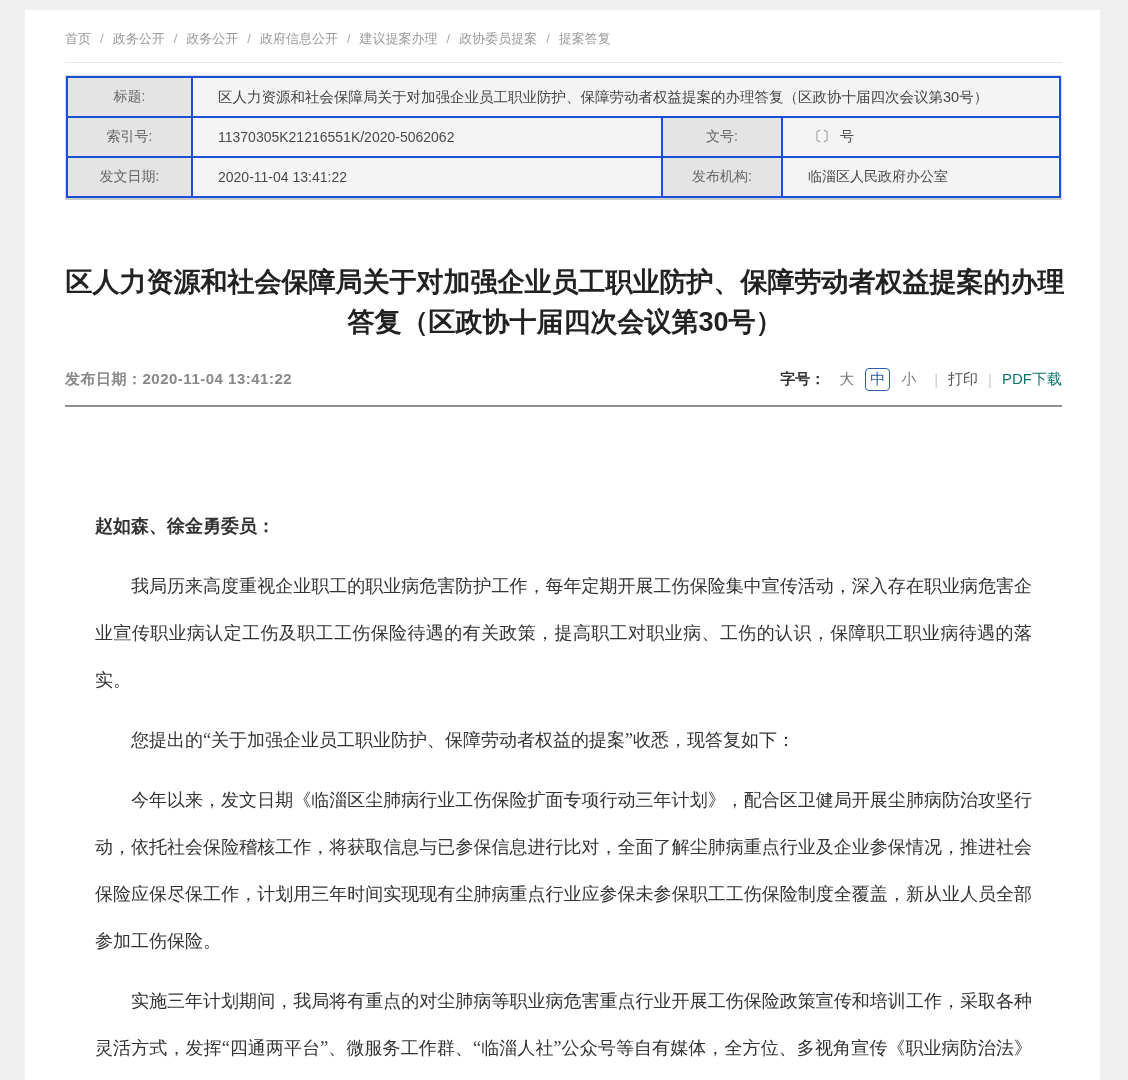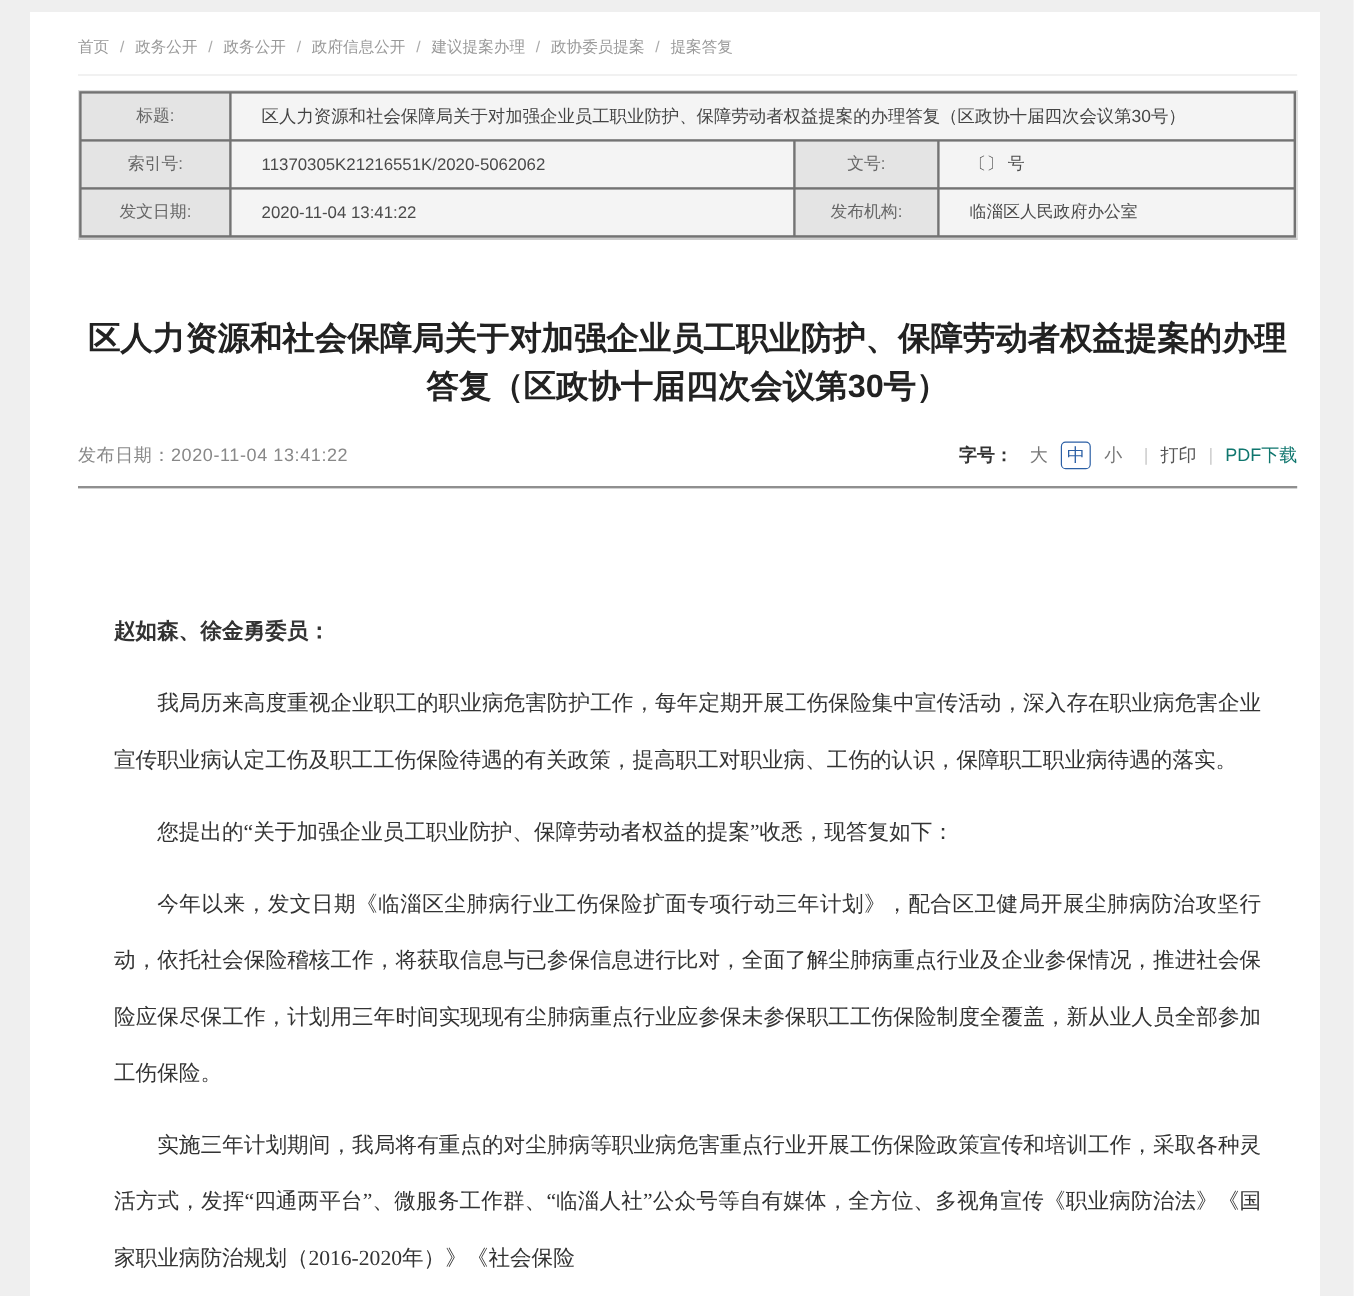--- a/index.html
+++ b/index.html
@@ -6,41 +6,41 @@
   html, body { width: 1128px; height: 1080px; overflow: hidden; }
   body {
     background: #efefef;
     font-family: "Liberation Sans", "DejaVu Sans", sans-serif;
   }
   .card {
     position: absolute;
     left: 25px; top: 10px;
     width: 1075px; height: 1070px;
     background: #ffffff;
-    padding: 0 19px 0 40px;
+    padding: 0 38px 0 40px;
   }
   
   .breadcrumb {
     padding: 20px 0 14px 0;
     font-size: 13px;
     color: #999999;
     border-bottom: 1px solid #e8e8e8;
   }
   .breadcrumb a {
     color: #999999;
     text-decoration: none;
     cursor: pointer;
   }
   .breadcrumb .sep { margin: 0 9px; color: #aaaaaa; }
   
   .meta-wrap {
     margin-top: 12px;
     border: 1px solid #dddddd;
     border-bottom: 2px solid #cccccc;
-    background: #737373;
+    background: #1d4ed8;
   }
   table.meta {
     width: 100%;
     border-collapse: separate;
     border-spacing: 2px;
     table-layout: fixed;
   }
   table.meta td {
     height: 38px;
     font-size: 14px;
@@ -78,20 +78,21 @@
     padding-bottom: 14px;
     display: flex;
     justify-content: space-between;
     align-items: center;
     border-bottom: 2px solid #8f8f8f;
   }
   .pub-date {
     font-size: 15px;
     color: #888888;
     letter-spacing: 0.5px;
+    font-weight: bold;
   }
   .tools {
     display: flex;
     align-items: center;
     font-size: 15px;
     color: #777777;
   }
   .tools .fz-label { color: #333333; font-weight: bold; margin-right: 6px; }
   .fz-btn {
     display: inline-block;

